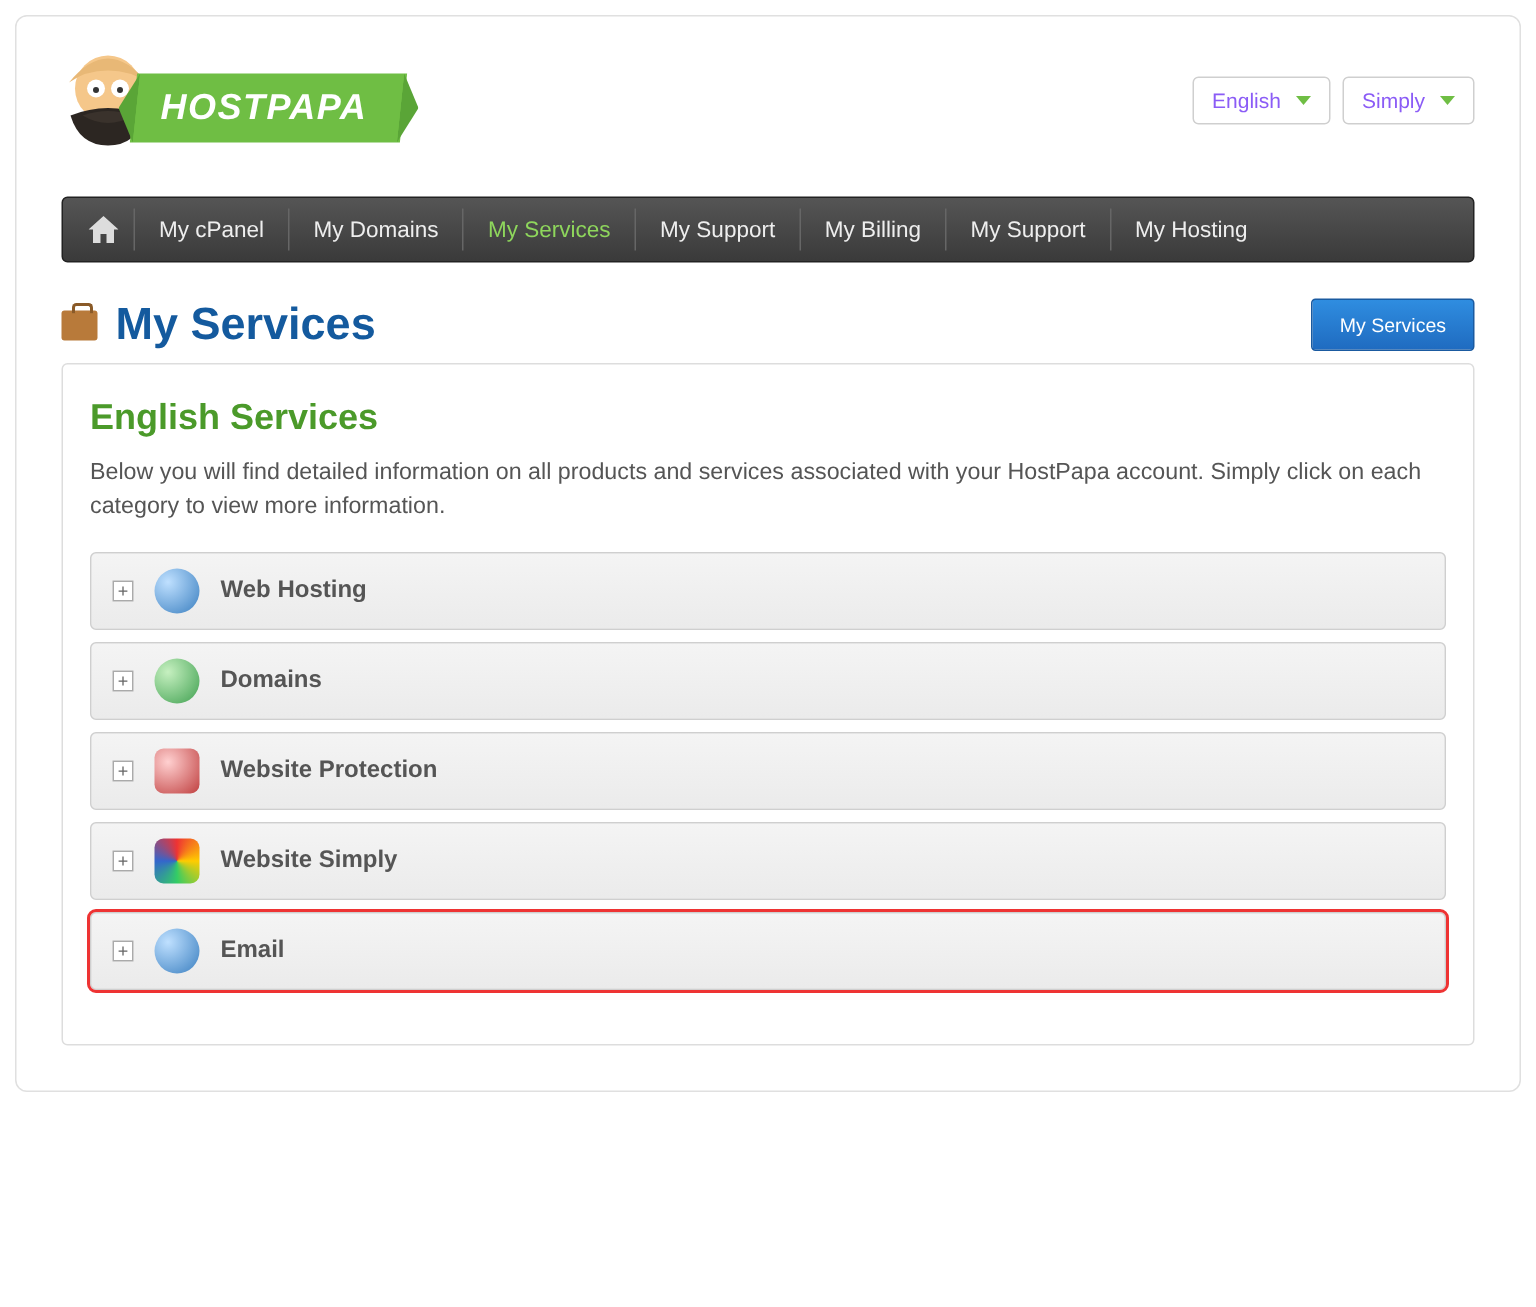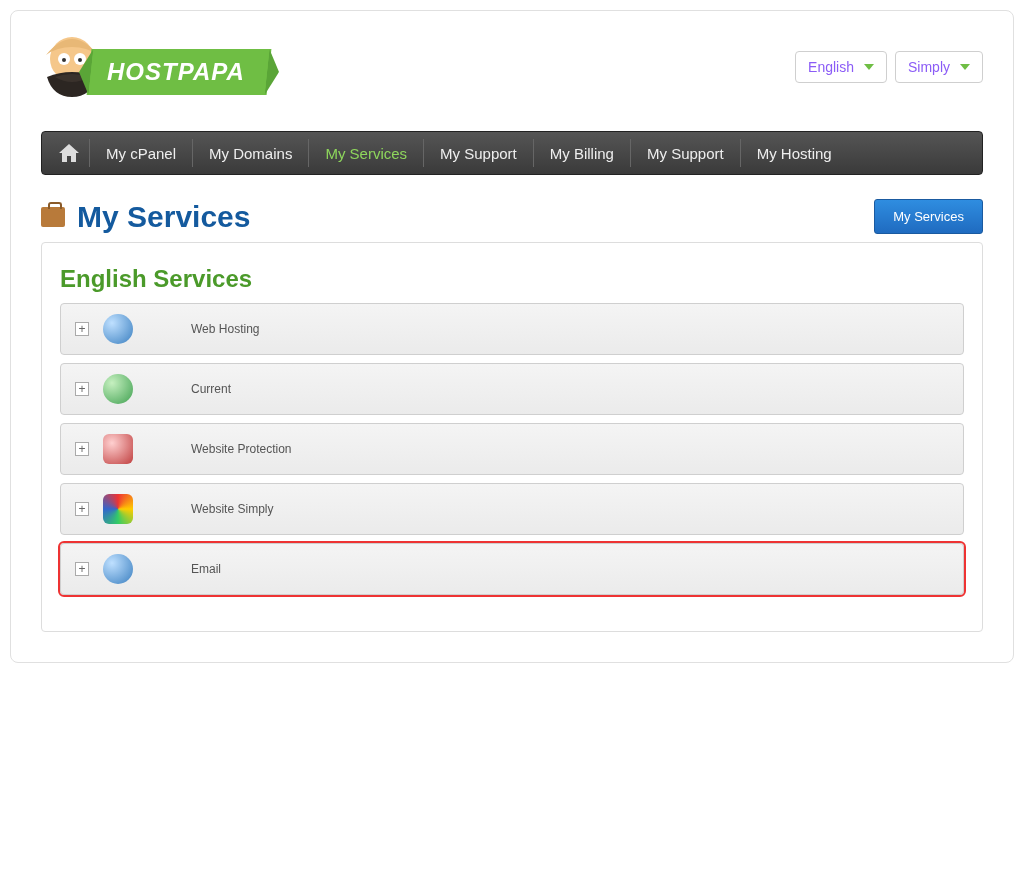--- a/index.html
+++ b/index.html
@@ -146,21 +146,21 @@
   .plus{
     width:14px;height:14px;border:1px solid #aaa;background:#fff;
     display:flex;align-items:center;justify-content:center;
     font-size:12px;color:#666;line-height:1;
   }
   .cat-icon{
     width:30px;height:30px;border-radius:50%;
     background:radial-gradient(circle at 30% 30%,#bfe0ff,#3a7fc0);
     position:relative;flex-shrink:0;
   }
-  .cat-label{color:#555;font-weight:400;font-size:12px;margin-left:44px;}
+  .cat-label{color:#555;font-weight:700;font-size:16px;}
   .home-svg{fill:#ddd;}
 </style>
 </head>
 <body>
 
 <div class="outer">
 
   <div class="top-row">
     <div class="logo">
       <svg class="logo-face" viewBox="0 0 62 72">
@@ -223,30 +223,31 @@
       <span class="briefcase"></span>
       <span>My Services</span>
     </div>
     <div class="tabs">
       <div class="tab active"><span>My Services</span></div>
     </div>
   </div>
 
   <div class="panel">
     <div class="section-title">English Services</div>
+    <div class="description">Below you will find detailed information on all products and services associated with your HostPapa account. Simply click on each category to view more information.</div>
 
     <div class="cat">
       <span class="plus">+</span>
       <span class="cat-icon"></span>
       <span class="cat-label">Web Hosting</span>
     </div>
     <div class="cat">
       <span class="plus">+</span>
       <span class="cat-icon" style="background:radial-gradient(circle at 30% 30%,#c6f0c0,#3fa050);"></span>
-      <span class="cat-label">Current</span>
+      <span class="cat-label">Domains</span>
     </div>
     <div class="cat">
       <span class="plus">+</span>
       <span class="cat-icon" style="background:radial-gradient(circle at 30% 30%,#ffd0d0,#c04040);border-radius:6px;"></span>
       <span class="cat-label">Website Protection</span>
     </div>
     <div class="cat">
       <span class="plus">+</span>
       <span class="cat-icon" style="background:conic-gradient(#e33,#fc0,#3c6,#36c,#e33);border-radius:6px;"></span>
       <span class="cat-label">Website Simply</span>

